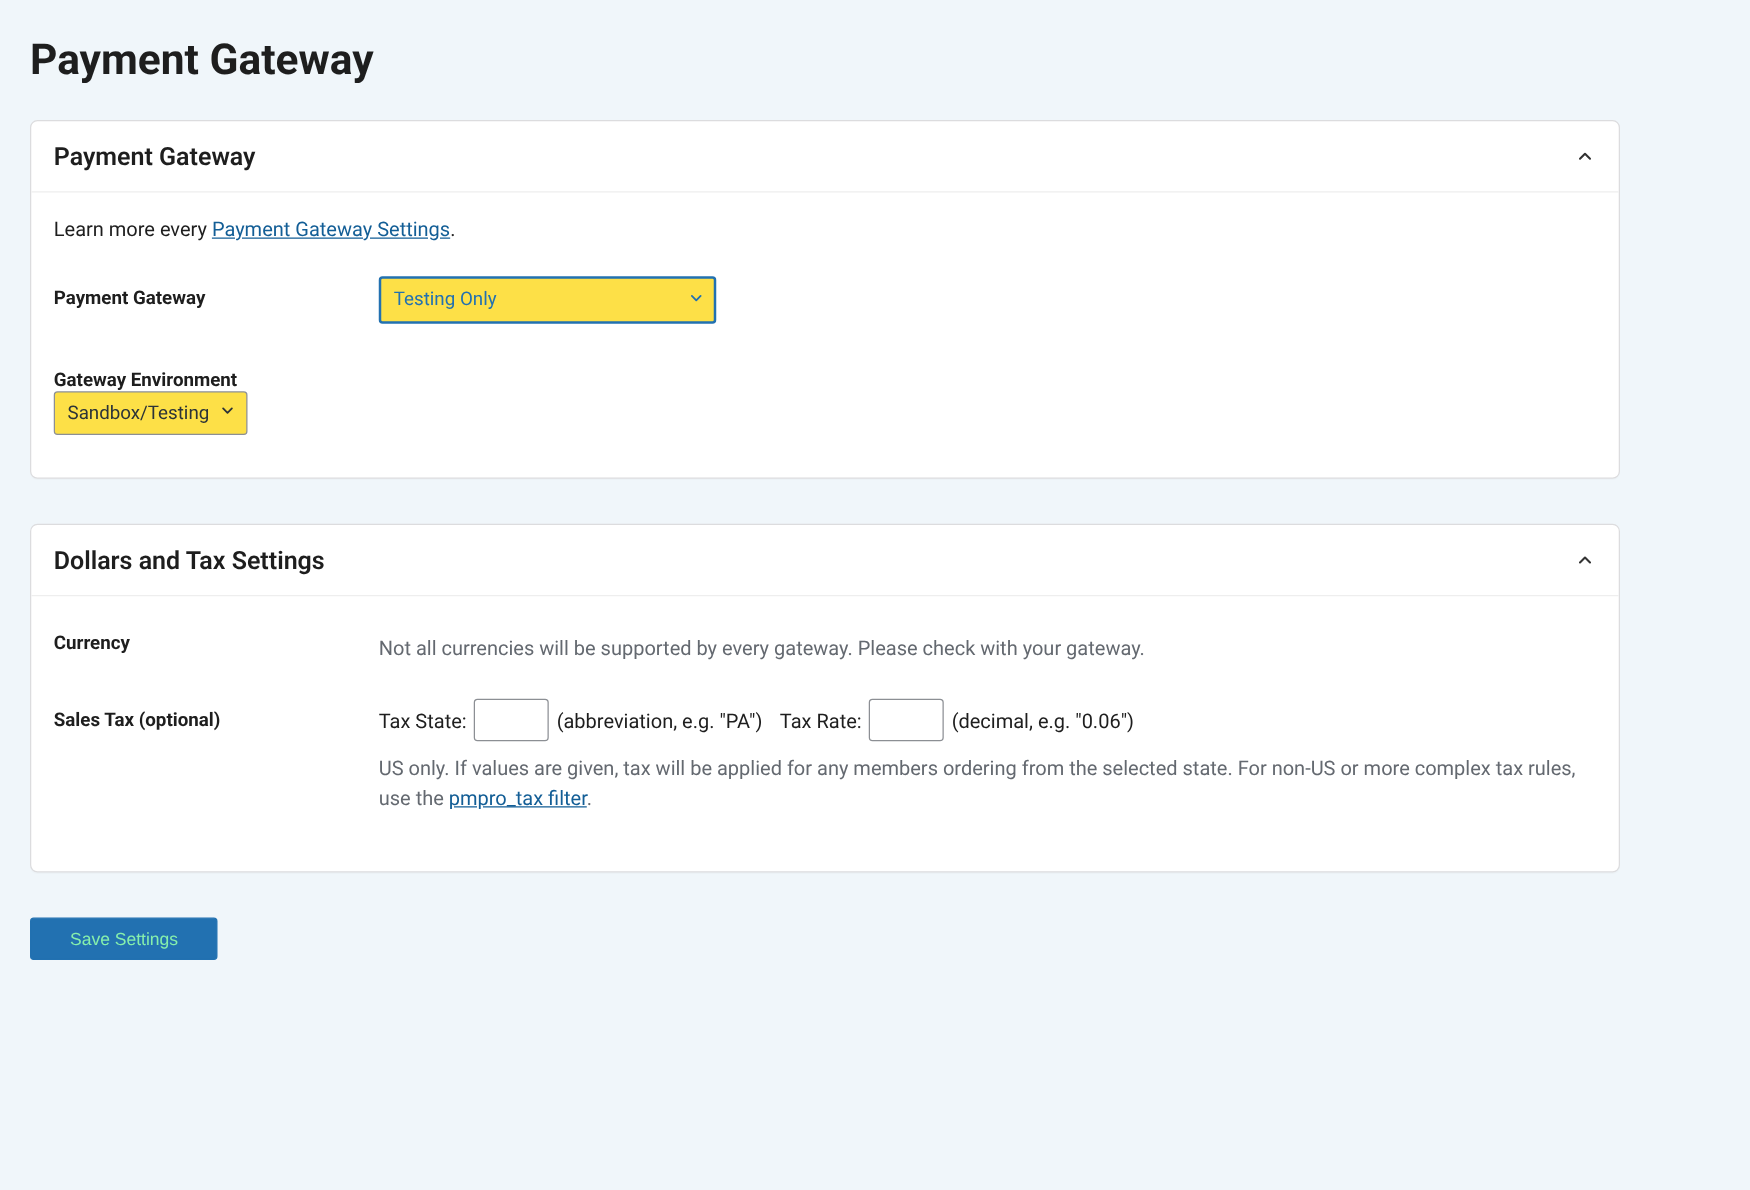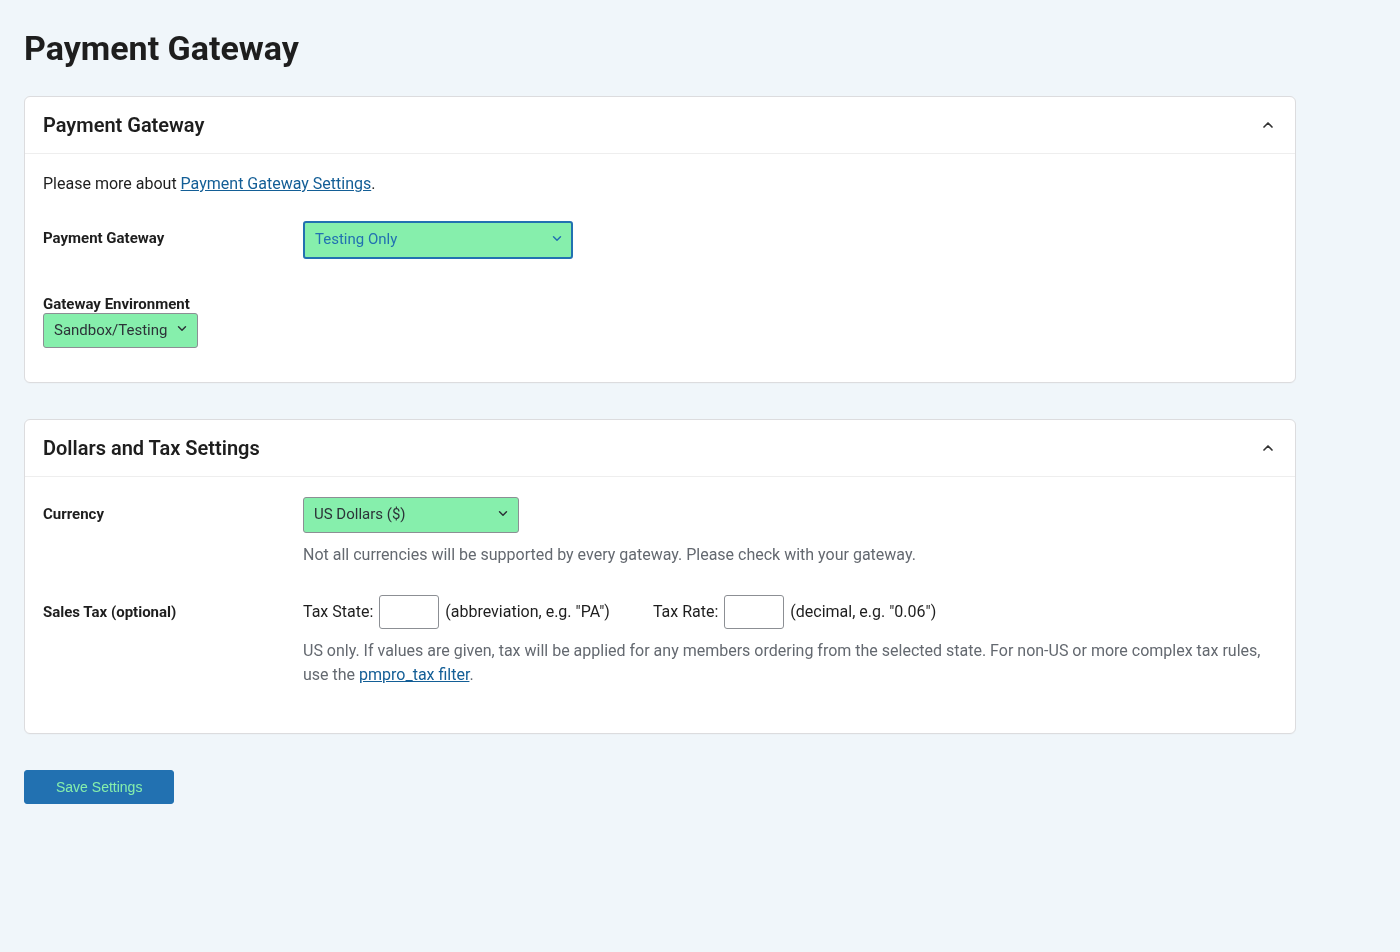--- a/index.html
+++ b/index.html
@@ -76,21 +76,21 @@
       color: #1e1e1e;
     }
     .form-field-col {
       flex: 1;
     }
     .select {
       font-size: 15px;
       padding: 7px 30px 7px 10px;
       border: 1px solid #8c8f94;
       border-radius: 3px;
-      background: #86efac;
+      background: #fde047;
       color: #2c3338;
       cursor: pointer;
       appearance: none;
       position: relative;
       line-height: 1.3;
     }
     .select-wrap {
       position: relative;
       display: inline-block;
     }
@@ -146,41 +146,41 @@
       display: inline-block;
       background: #2271b1;
       color: #86efac;
       border: 1px solid #2271b1;
       border-radius: 3px;
       padding: 8px 31px;
       font-size: 14px;
       font-weight: 400;
       cursor: pointer;
     }
-    .sales-tax-line { display: flex; align-items: center; flex-wrap: wrap; gap: 29px; }
+    .sales-tax-line { display: flex; align-items: center; flex-wrap: wrap; }
   </style>
 </head>
 <body>
 
 <div class="wrap">
   <h1 class="page-title">Payment Gateway</h1>
 
   
   <div class="card">
     <div class="card-header">
       <h2>Payment Gateway</h2>
       <span class="chevron">
         <svg width="16" height="16" viewBox="0 0 24 24" fill="none" stroke-width="2.5" stroke-linecap="round" stroke-linejoin="round">
             <polyline points="18 15 12 9 6 15"></polyline>
           </svg>
       </span>
     </div>
     <div class="card-body">
       <p class="intro">
-        <span>Please more about </span><a href="#">Payment Gateway Settings</a><span>.</span>
+        <span>Learn more every </span><a href="#">Payment Gateway Settings</a><span>.</span>
       </p>
 
       <div class="form-row">
         <div class="form-label-col">
           <label>Payment Gateway</label>
         </div>
         <div class="form-field-col">
           <span class="select-wrap">
             <div class="select active wide">Testing Only</div>
             <span class="sel-chevron">
@@ -220,28 +220,20 @@
           </svg>
       </span>
     </div>
     <div class="card-body">
 
       <div class="form-row">
         <div class="form-label-col">
           <label>Currency</label>
         </div>
         <div class="form-field-col">
-          <span class="select-wrap">
-            <div class="select mid">US Dollars ($)</div>
-            <span class="sel-chevron">
-              <svg width="14" height="14" viewBox="0 0 24 24" fill="none" stroke="#2c3338" stroke-width="2.5" stroke-linecap="round" stroke-linejoin="round">
-                  <polyline points="6 9 12 15 18 9"></polyline>
-                </svg>
-            </span>
-          </span>
           <p class="hint">Not all currencies will be supported by every gateway. Please check with your gateway.</p>
         </div>
       </div>
 
       <div class="form-row" style="margin-bottom:16px;">
         <div class="form-label-col">
           <label>Sales Tax (optional)</label>
         </div>
         <div class="form-field-col">
           <div class="sales-tax-line">

